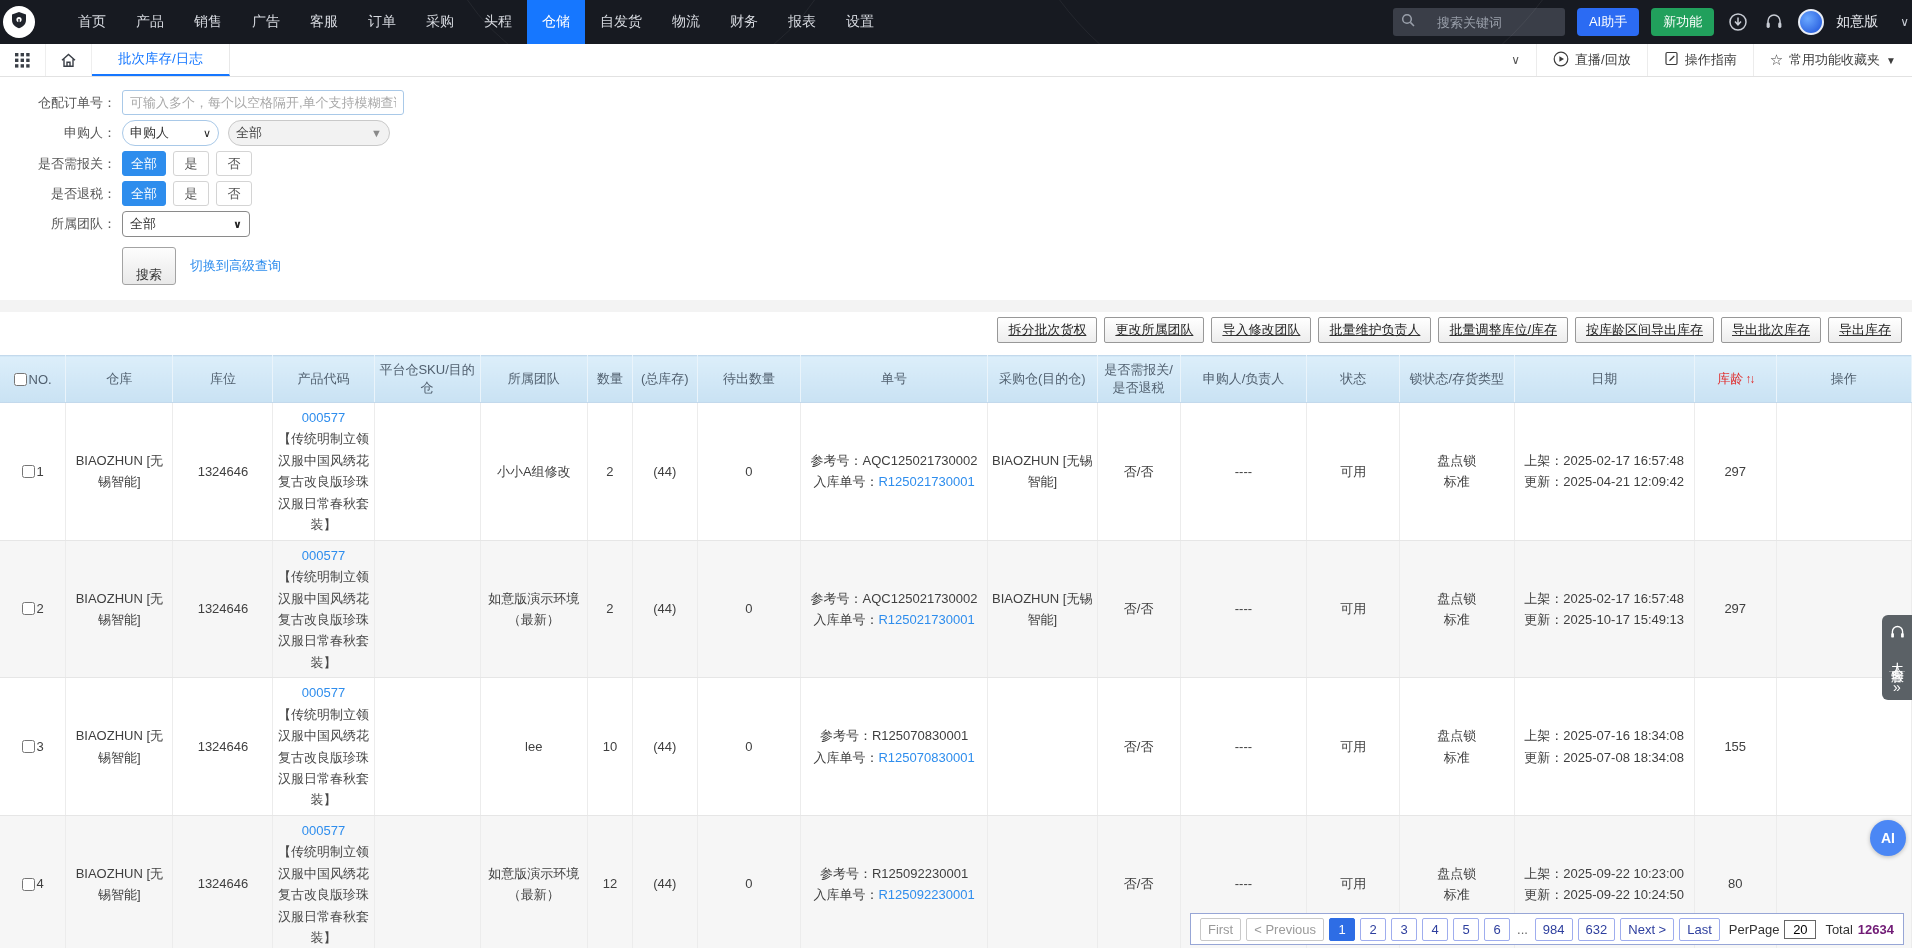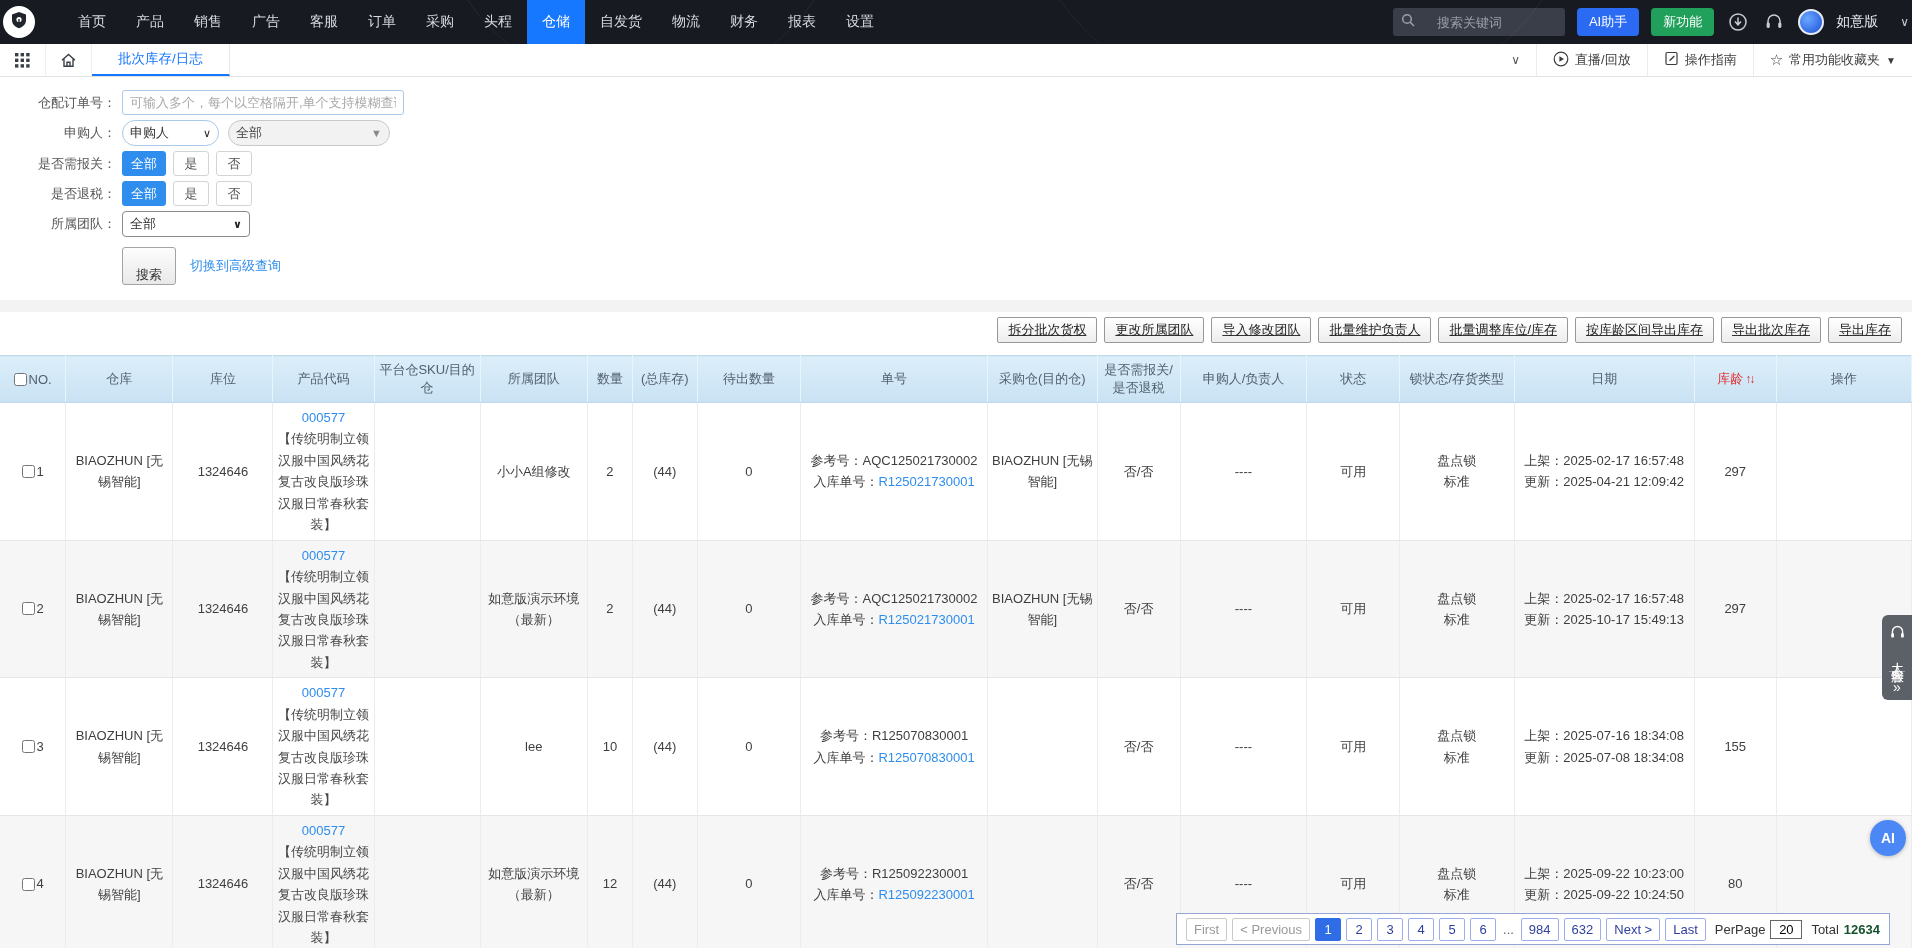--- a/index.html
+++ b/index.html
@@ -85,30 +85,30 @@
   tbody td { height:111px; text-align:center; font-size:13px; color:#3f3f3f; border-bottom:1px solid #e6e6e6;
     border-right:1px solid #ececec; padding:4px 3px; vertical-align:middle; line-height:1.65; }
   tbody tr.alt td { background:#f6f6f6; }
   a.blue, .blue-link { color:#2e8ded; text-decoration:none; cursor:pointer; }
   .cell-check { display:flex; align-items:center; justify-content:center; gap:2px; }
   input[type=checkbox] { width:13px; height:13px; cursor:pointer; }
   .prod-name { font-size:13px; color:#474747; }
   .date-cell div { white-space:nowrap; }
 
   
-  .pagination { position:absolute; right:22px; bottom:3px; height:32px; background:#fff;
+  .pagination { position:absolute; right:8px; bottom:3px; height:32px; background:#fff;
     border:1px solid #97a6d6; display:flex; align-items:center; padding:0 9px; gap:5px; font-size:13px; z-index:6; }
   .pg-btn { height:23px; min-width:26px; padding:0 7px; background:#fff; border:1px solid #9fadee; border-radius:2px;
     color:#2e3f9e; font-size:13px; cursor:pointer; }
   .pg-btn.dis { border-color:#c9c9c9; color:#9a9a9a; }
   .pg-btn.cur { background:#2e6de5; border-color:#2e6de5; color:#fff; }
   .pg-dots { color:#666; padding:0 2px; }
   .pg-label { color:#333; margin-left:4px; }
   .pg-input { width:32px; height:19px; border:1px solid #666; text-align:center; font-size:13px; outline:none; }
-  .pg-total { font-weight:bold; color:#14532d; }
+  .pg-total { font-weight:bold; color:#701a75; }
 
   
   .service-tab { position:absolute; right:0; top:615px; width:30px; background:#5b6166; color:#fff;
     border-radius:6px 0 0 6px; display:flex; flex-direction:column; align-items:center; padding:9px 0 5px; gap:7px;
     cursor:pointer; z-index:7; }
   .service-text { writing-mode:vertical-rl; font-size:13px; letter-spacing:3px; }
   .service-div { width:16px; border-top:1px solid rgba(255,255,255,.35); }
   .service-more { font-size:14px; }
   .ai-fab { position:absolute; right:6px; bottom:92px; width:36px; height:36px; border-radius:50%;
     background:#4b87f5; color:#fff; display:flex; align-items:center; justify-content:center; font-size:14px;

